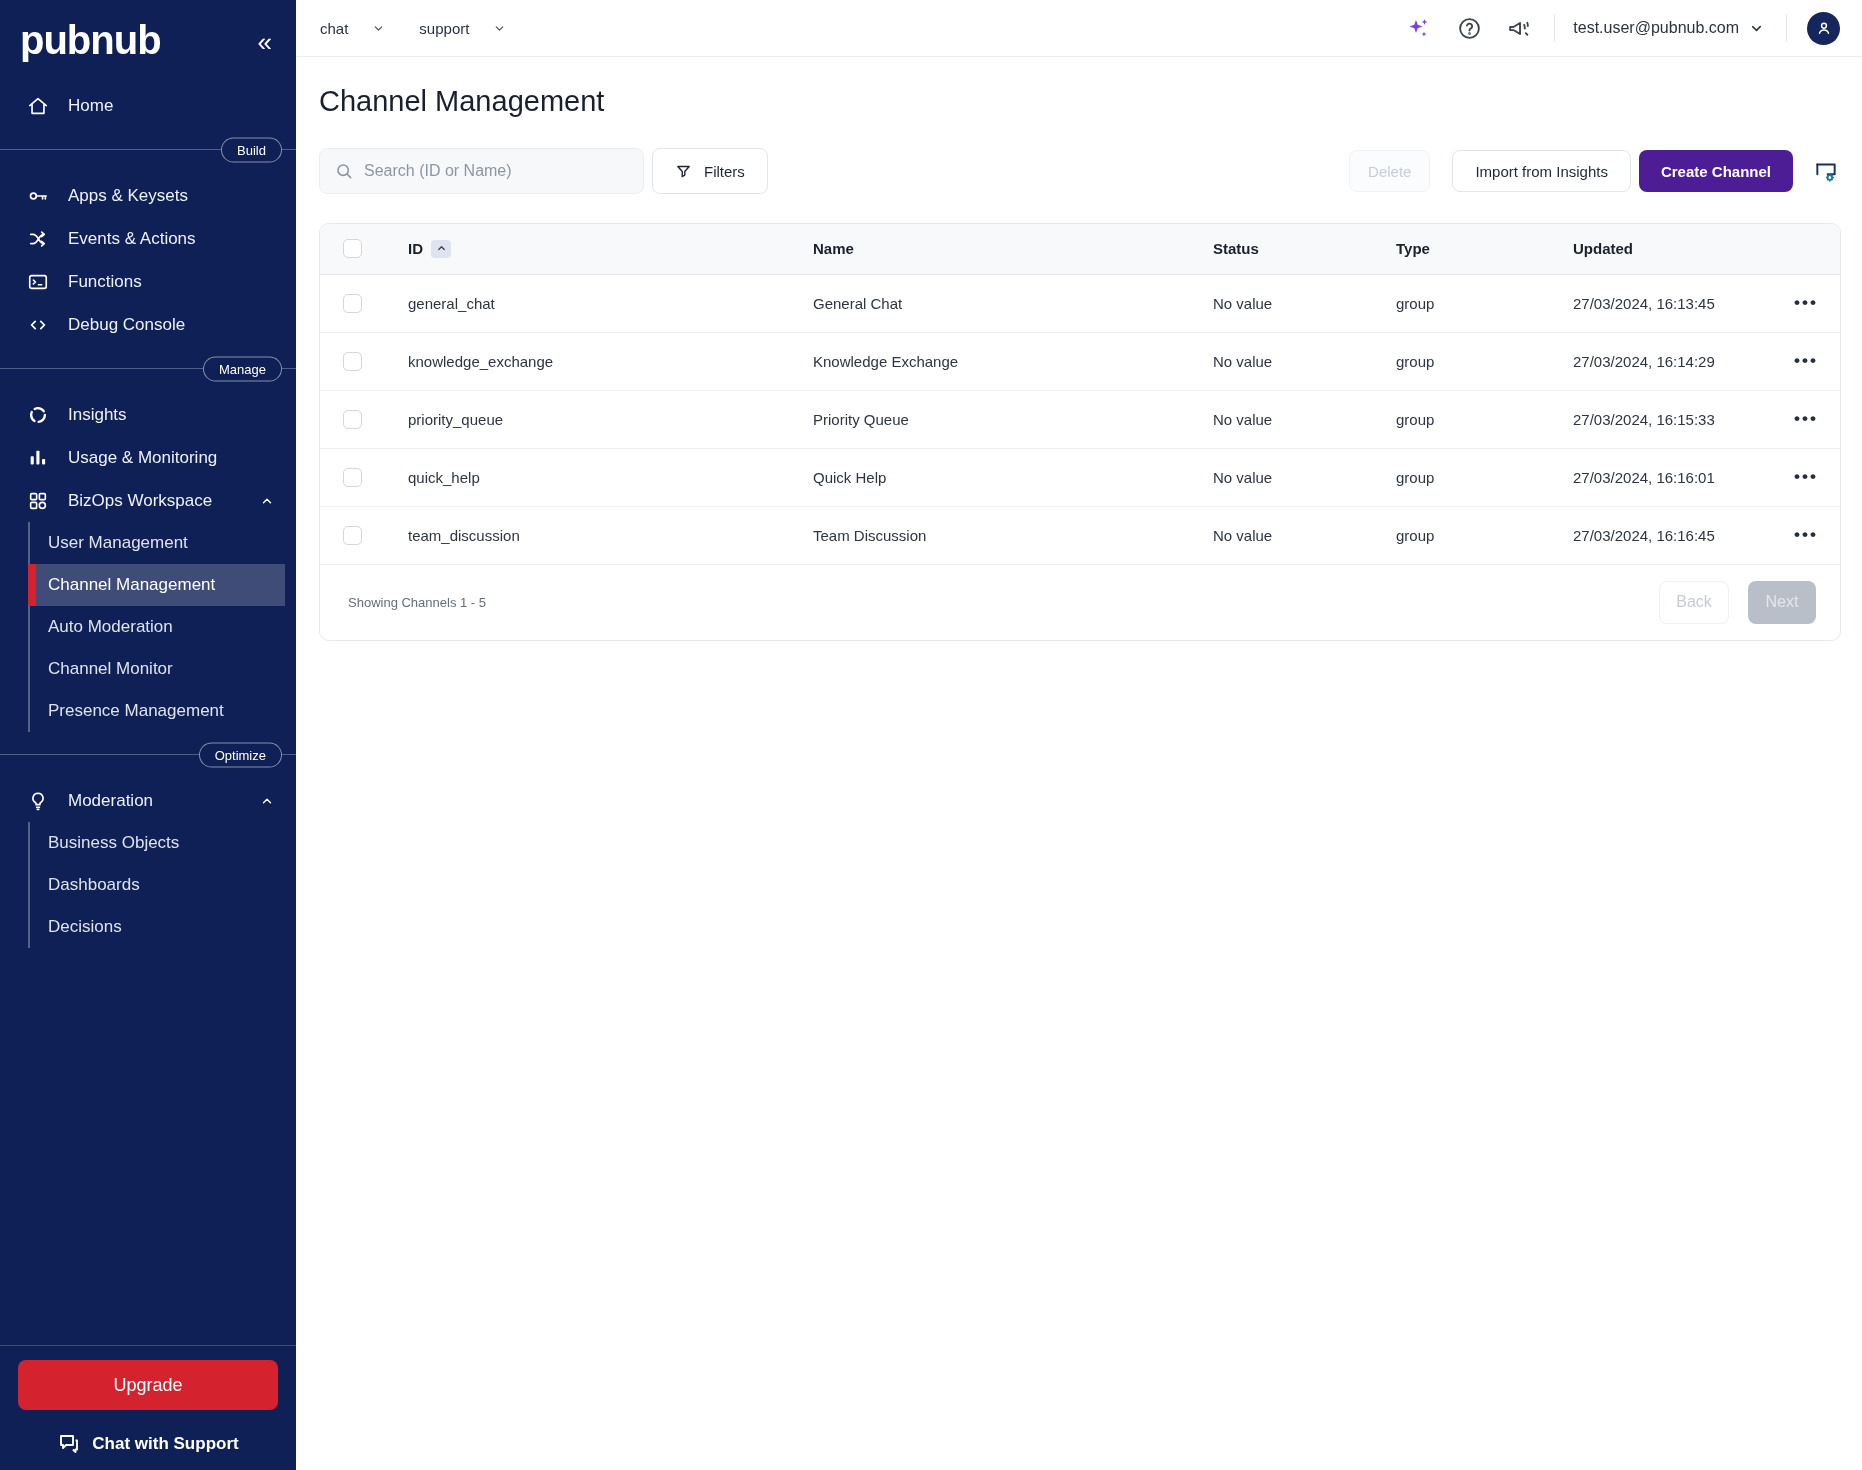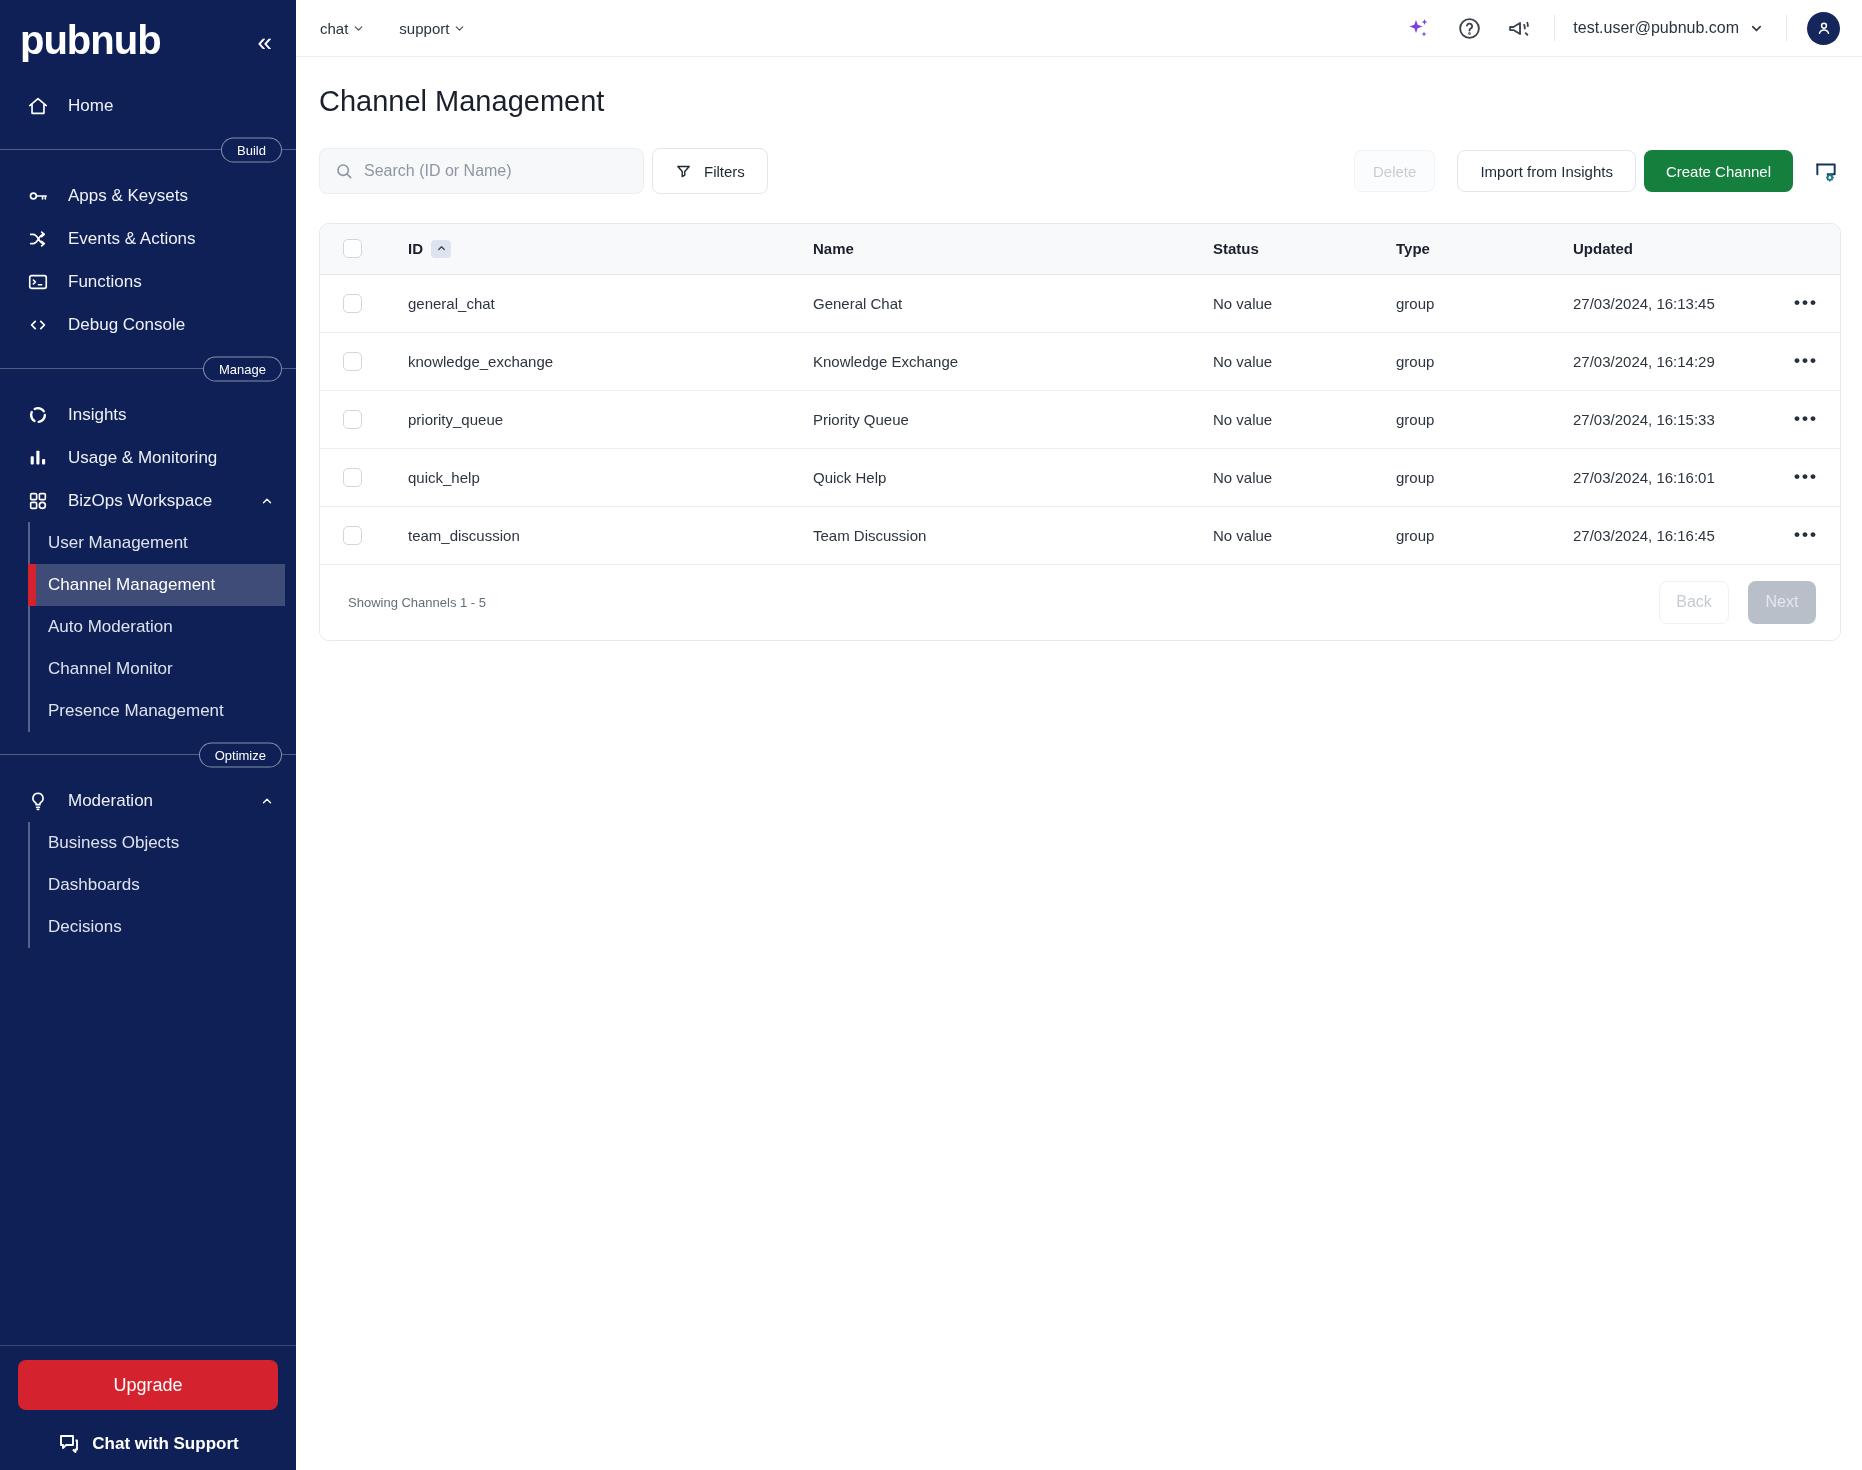--- a/index.html
+++ b/index.html
@@ -22,39 +22,39 @@
   .sub-item.active { background:rgba(255,255,255,0.2); color:#fff; }
   .sub-item.active::before { content:""; position:absolute; left:-2px; top:0; bottom:0; width:8px; background:#d4232e; }
   .sb-spacer { flex:1; }
   .sb-bottom { border-top:1px solid rgba(255,255,255,0.18); padding:14px 18px 14px 18px; }
   .upgrade-btn { display:block; width:100%; height:50px; background:#d4232e; color:#fff; border:none; border-radius:8px; font-size:18px; font-family:"Liberation Sans",sans-serif; cursor:pointer; }
   .chat-support { display:flex; align-items:center; justify-content:center; gap:11px; margin-top:22px; font-size:17px; font-weight:bold; color:#fff; cursor:pointer; }
 
   
   .main { flex:1; display:flex; flex-direction:column; }
   .topbar { height:57px; display:flex; align-items:center; border-bottom:1px solid #ebedf0; padding:0 22px 0 24px; }
-  .tb-select { display:flex; align-items:center; gap:4px; font-size:15px; color:#2b3340; cursor:pointer; margin-right:34px; }
+  .tb-select { display:flex; align-items:center; gap:24px; font-size:15px; color:#2b3340; cursor:pointer; margin-right:34px; }
   .tb-right { margin-left:auto; display:flex; align-items:center; }
   .tb-icon { width:26px; height:26px; display:flex; align-items:center; justify-content:center; margin-left:24px; cursor:pointer; }
   .tb-sep { width:1px; height:26px; background:#e3e6ea; margin-left:22px; }
   .tb-account { display:flex; align-items:center; gap:10px; margin-left:18px; font-size:16px; color:#2b3340; cursor:pointer; }
   .avatar { width:33px; height:33px; border-radius:50%; background:#14265c; display:flex; align-items:center; justify-content:center; margin-left:20px; cursor:pointer; }
 
   .content { padding:28px 21px 0 23px; }
   .page-title { font-size:29px; font-weight:500; color:#19202b; }
   .toolbar { margin-top:30px; display:flex; align-items:center; }
   .search-box { width:325px; height:46px; background:#f7f8f9; border:1px solid #eceef2; border-radius:8px; display:flex; align-items:center; padding:0 14px; gap:10px; }
   .search-box input { border:none; outline:none; background:transparent; font-size:16px; color:#333; width:100%; font-family:"Liberation Sans",sans-serif; }
   .search-box input::placeholder { color:#8e96a3; }
   .filters-btn { margin-left:8px; height:46px; padding:0 22px; background:#fff; border:1px solid #e2e5ea; border-radius:8px; display:flex; align-items:center; gap:12px; font-size:15px; color:#1f2733; cursor:pointer; font-family:"Liberation Sans",sans-serif; }
   .toolbar-right { margin-left:auto; display:flex; align-items:center; }
   .btn { height:42px; border-radius:8px; font-size:15px; font-family:"Liberation Sans",sans-serif; cursor:pointer; }
   .btn-delete { padding:0 18px; background:#fbfcfd; color:#c8cdd4; border:1px solid #f0f2f5; cursor:default; }
   .btn-import { margin-left:22px; padding:0 22px; background:#fff; color:#1f2937; border:1px solid #e2e5ea; }
-  .btn-create { margin-left:8px; padding:0 22px; background:#15803d; color:#fff; border:none; font-weight:400; }
+  .btn-create { margin-left:8px; padding:0 22px; background:#4c1d95; color:#fff; border:none; font-weight:700; }
   .col-settings { margin-left:18px; width:30px; height:30px; display:flex; align-items:center; justify-content:center; cursor:pointer; }
 
   
   .card { margin-top:29px; width:1522px; border:1px solid #e6e8ec; border-radius:10px; overflow:hidden; }
   table { width:100%; border-collapse:collapse; table-layout:fixed; }
   thead th { background:#f8f9fb; height:50px; text-align:left; font-size:15px; font-weight:600; color:#1a202c; padding-left:16px; border-bottom:1px solid #e4e7eb; }
   th.cb-col, td.cb-col { padding-left:23px; width:72px; }
   tbody td { height:58px; font-size:15px; color:#2d3542; padding-left:16px; border-bottom:1px solid #edeff2; background:#fff; }
   .checkbox { width:19px; height:19px; border:1.5px solid #d2d6dd; border-radius:5px; background:#fff; cursor:pointer; display:block; }
   .id-head { display:flex; align-items:center; gap:8px; }

